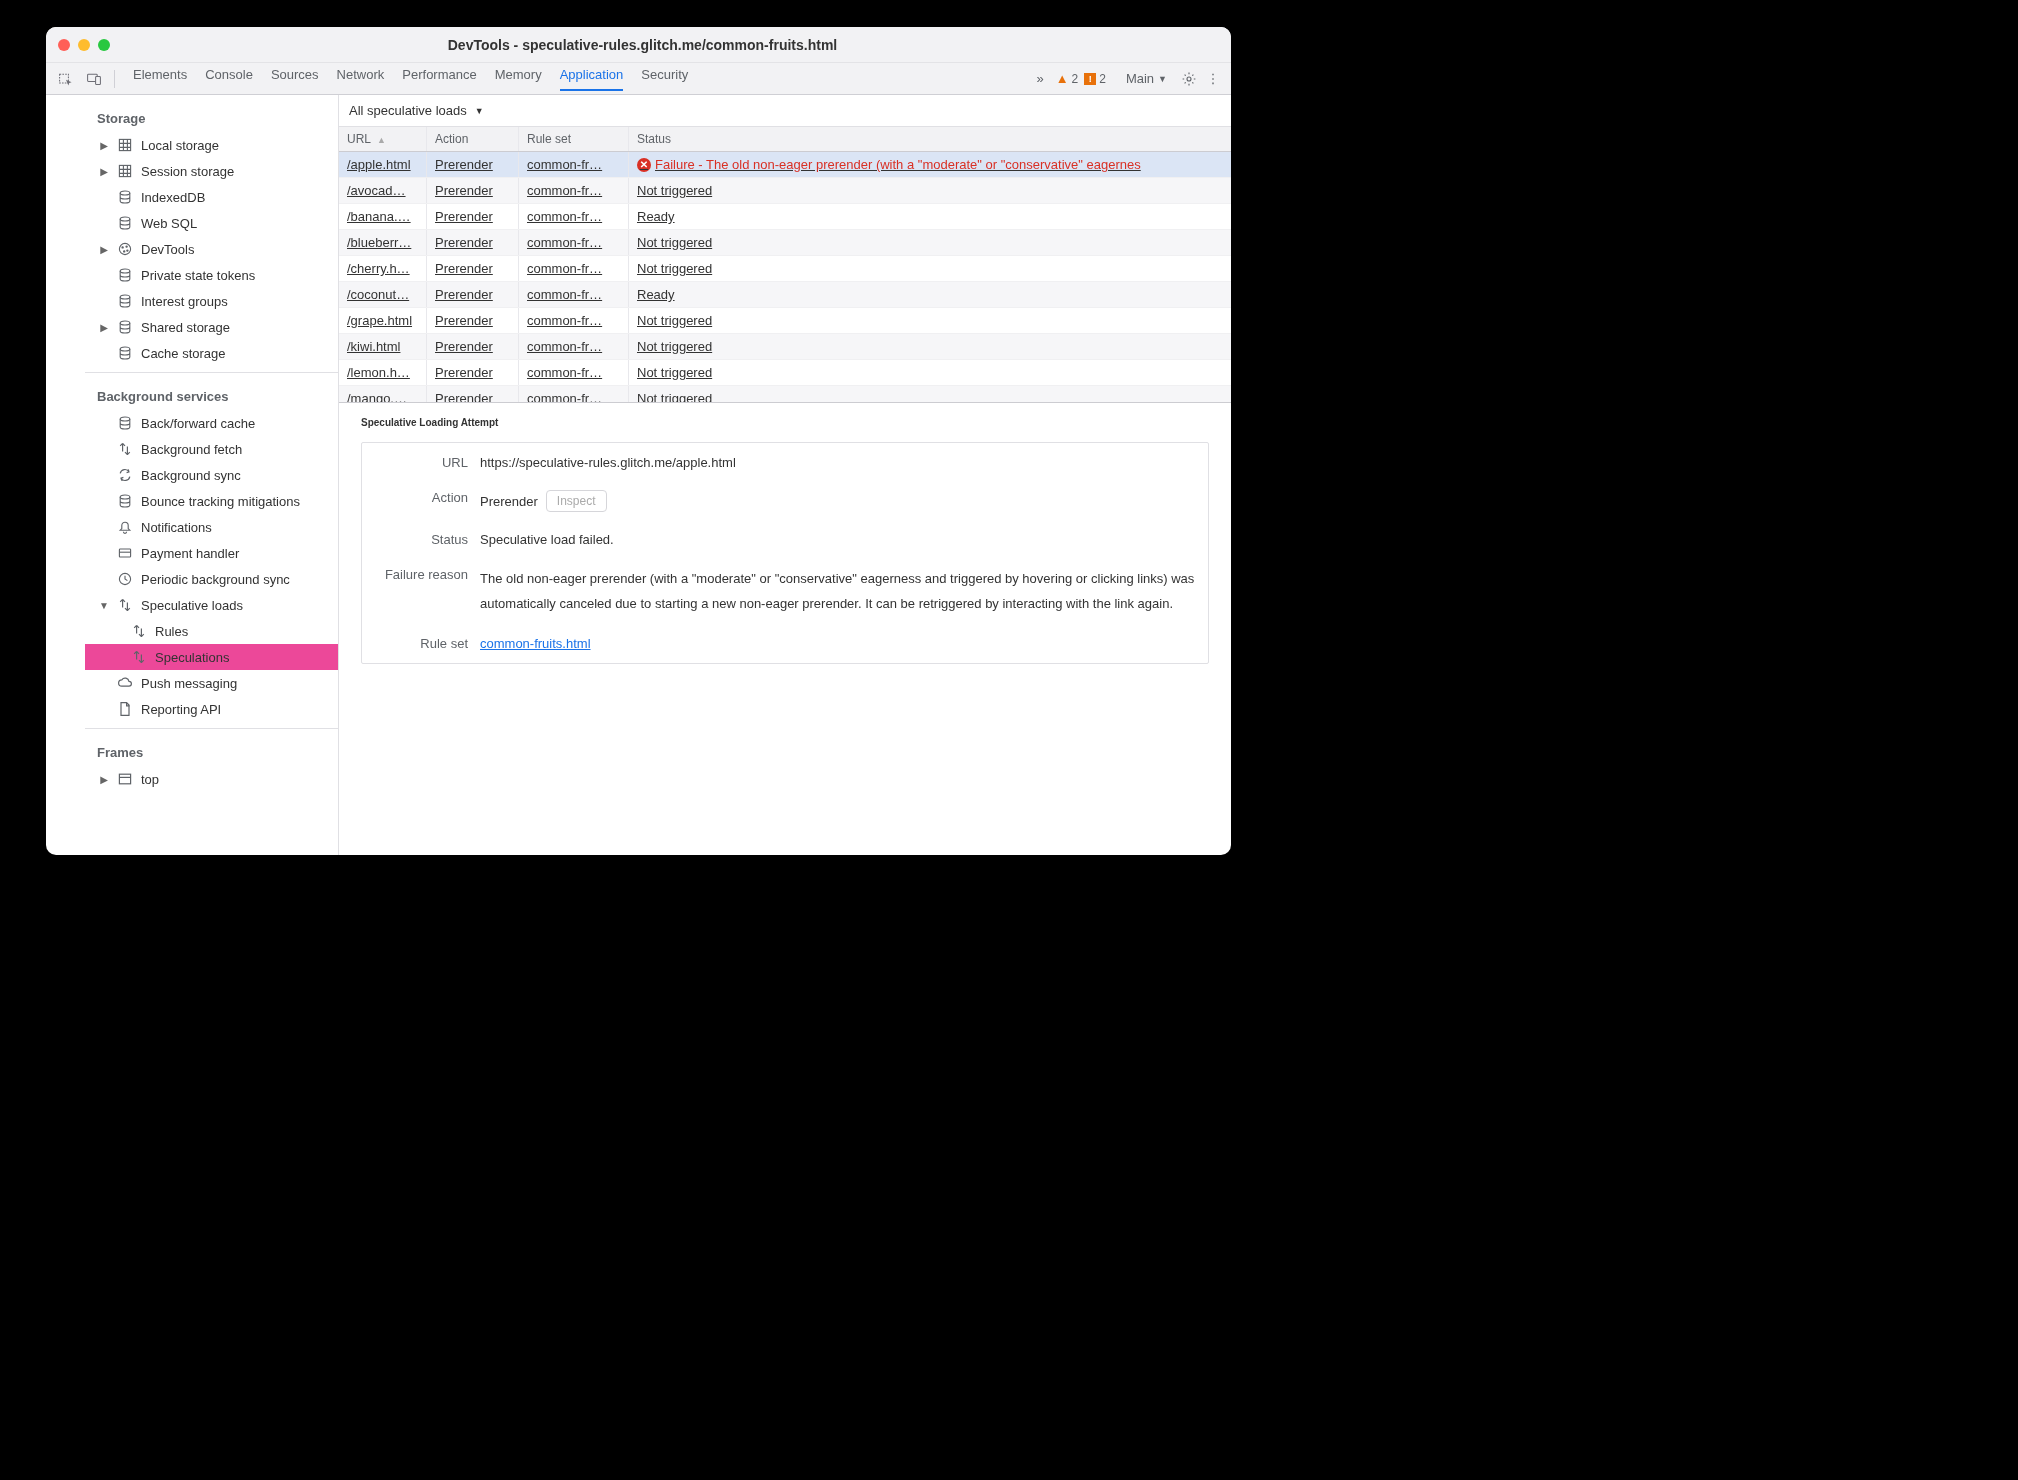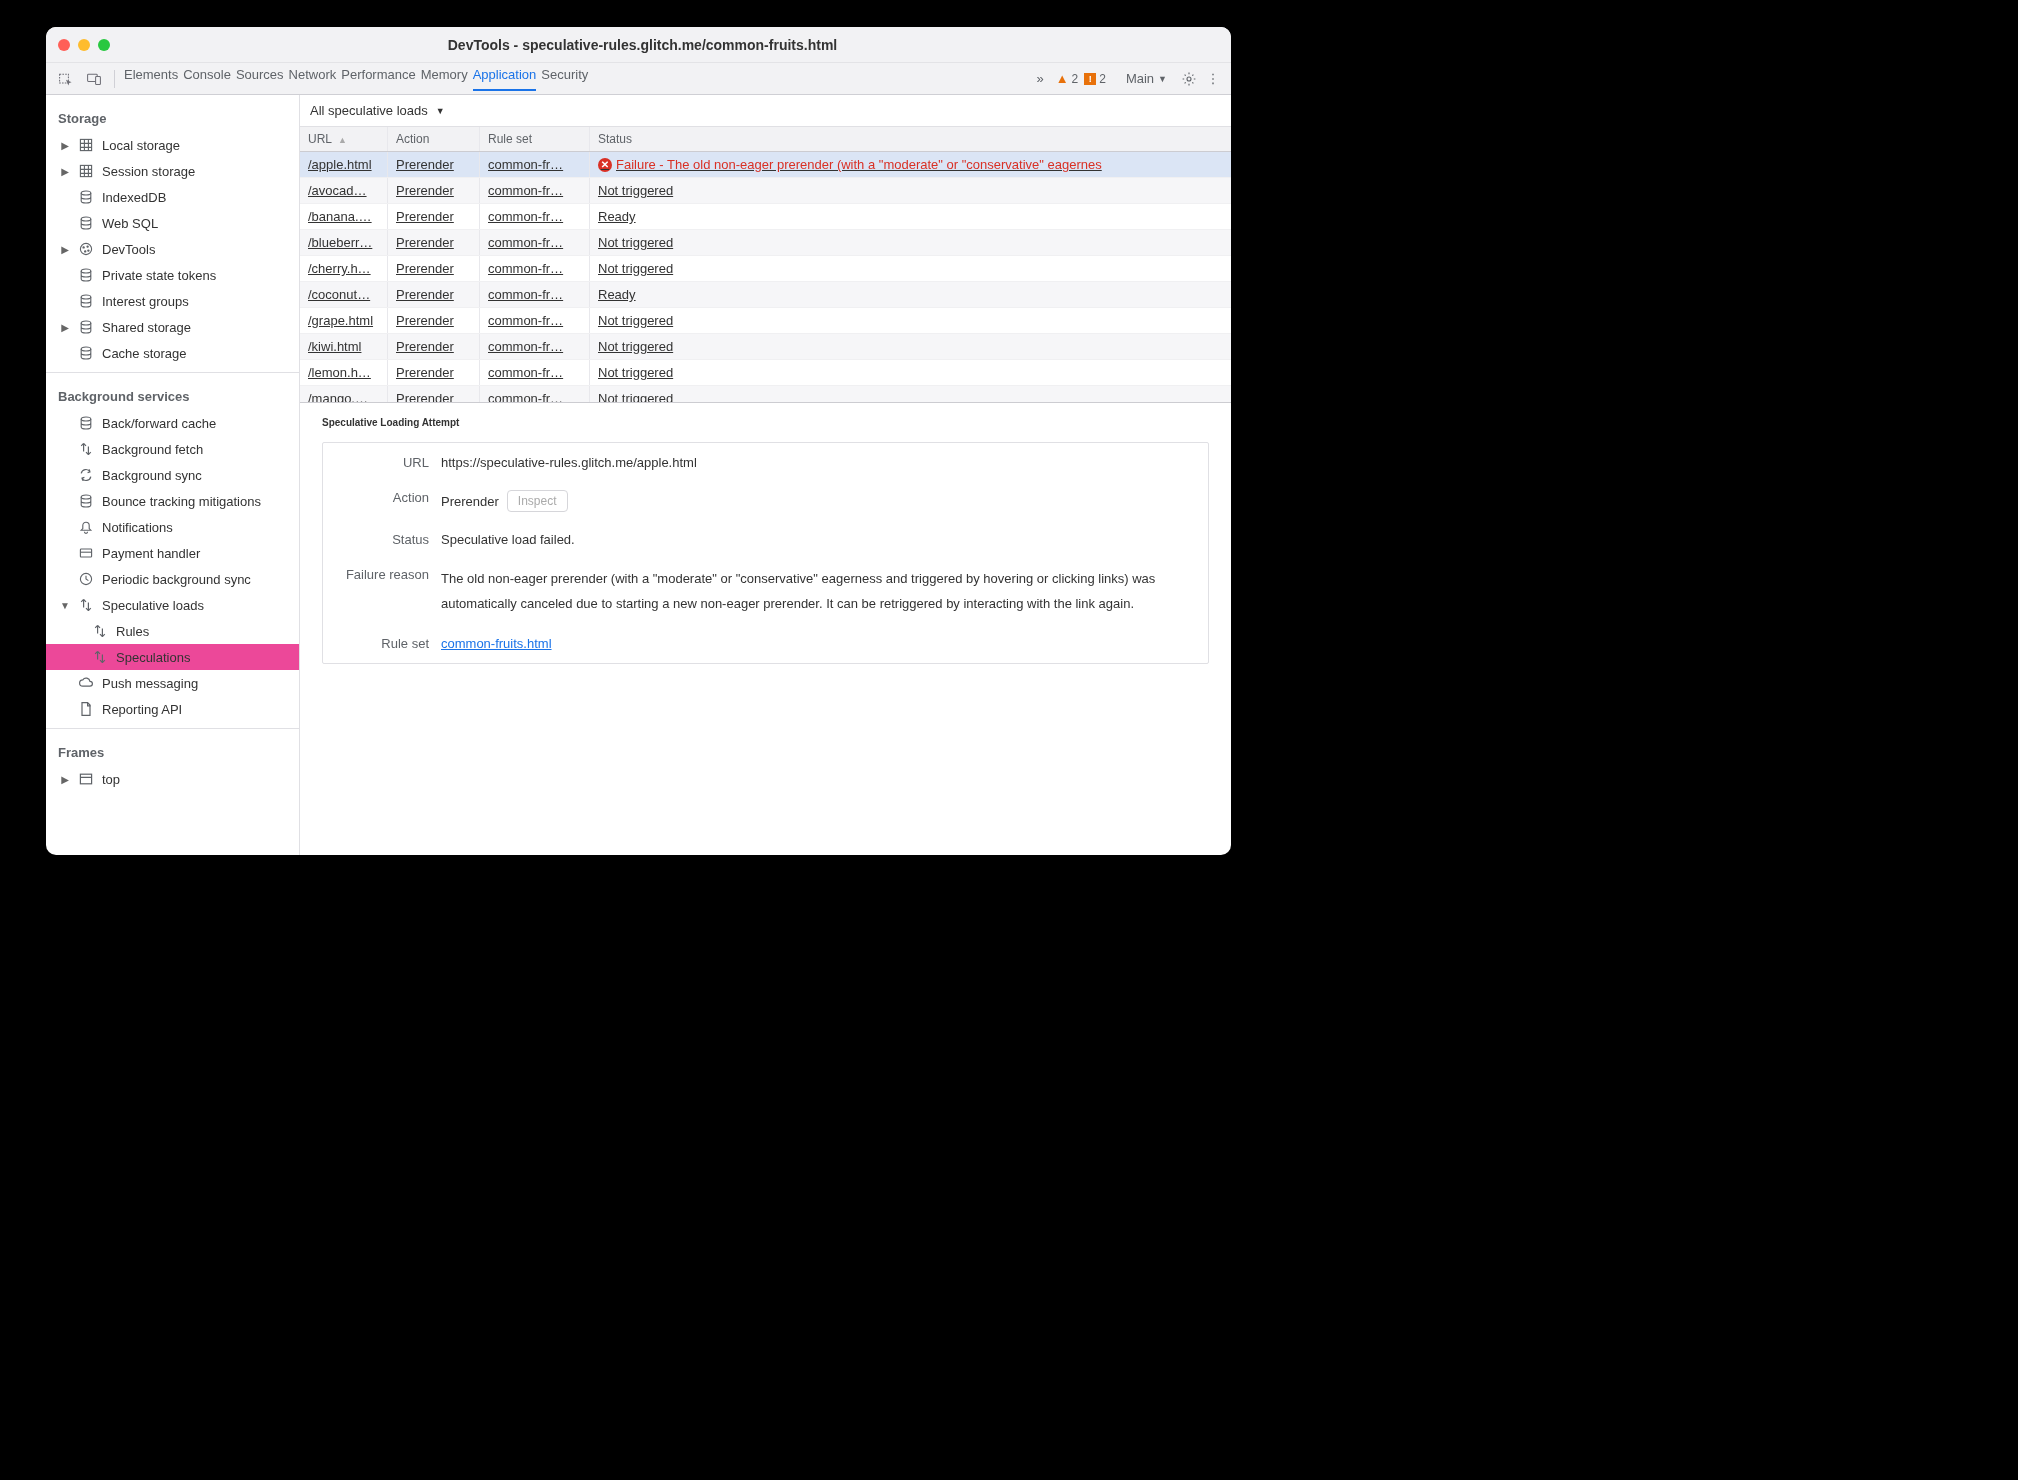--- a/index.html
+++ b/index.html
@@ -43,38 +43,39 @@
     height: 32px;
     background: #f2f2f4;
     border-bottom: 1px solid #cfcfd4;
     display: flex;
     align-items: center;
     padding: 0 8px;
     gap: 4px;
     font-size: 13px;
   }
   .tool-icon { width: 24px; height: 24px; display: flex; align-items: center; justify-content: center; color:#6e6e76; border-radius: 4px;}
-  .tabs { display: flex; gap: 5px; margin-left: 1px; flex: 1; }
+  .tabs { display: flex; gap: 18px; margin-left: 10px; flex: 1; }
   .tabs span { color:#5f6368; cursor: pointer; padding-bottom: 7px;}
   .tabs .active { color:#1a73e8; border-bottom: 2px solid #1a73e8; }
   .warn-group { display: flex; align-items: center; gap: 6px; margin: 0 8px; }
   .warn-t { display: flex; align-items:center; gap:3px; color:#5f6368; font-size:12px;}
   .tri { color:#e8710a; font-size:13px;}
   .sq { width:12px; height:12px; background:#e8710a; color:#fff; display:flex;align-items:center;justify-content:center; font-size:9px; font-weight:bold;}
   .main-btn { color:#5f6368; display: flex; align-items:center; gap:4px; margin: 0 8px; cursor:pointer;}
   .chev-d { font-size: 9px;}
   .gear, .kebab { width: 20px; height: 20px; display: flex; align-items: center; justify-content: center; color: #5f6368; cursor: pointer;}
 
   .content { display: flex; flex: 1; overflow: hidden; }
   .sidebar {
     width: 254px;
     border-right: 1px solid #e0e0e4;
     overflow-y: auto;
     padding: 6px 0;
     font-size: 13px;
+    margin-left: 39px;
   }
   .section-h { font-weight: 600; color: #5f6368; padding: 10px 12px 6px 12px; font-size: 13px; }
   .tree-item { display: flex; align-items:center; gap: 7px; padding: 4px 6px 4px 12px; cursor:pointer; white-space: nowrap; overflow:hidden; text-overflow:ellipsis;}
   .tree-item .exp { width: 10px; font-size: 10px; color:#666; display:flex; justify-content:center;}
   .tree-item .ico { width: 18px; height:18px; display:flex; align-items:center; justify-content:center; color:#5f6368; flex-shrink:0;}
   .tree-sub { padding-left: 14px; }
   .tree-sub2 { padding-left: 28px; }
   .selected { background:#ec4899; }
   .side-hr { border-top: 1px solid #e0e0e4; margin: 6px 0;}
 

